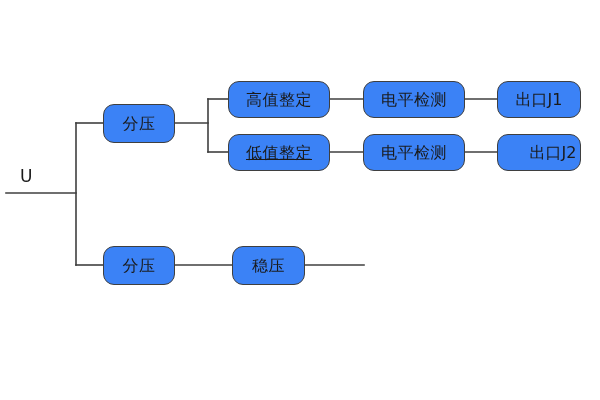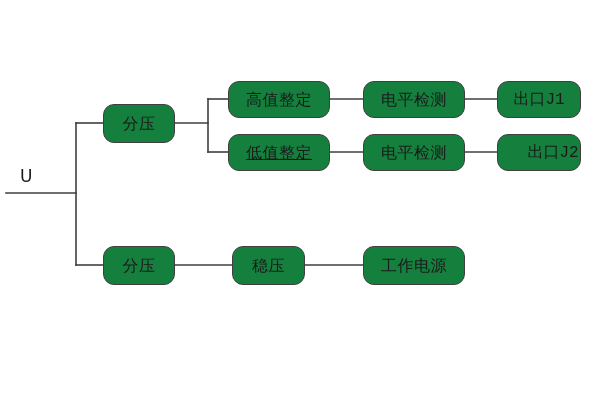--- a/index.html
+++ b/index.html
@@ -21,33 +21,32 @@
     top: 0;
     width: 600px;
     height: 400px;
     pointer-events: none;
   }
   .node {
     position: absolute;
     box-sizing: border-box;
     border: 1.5px solid #3f3f3f;
     border-radius: 11px;
-    background: #15803d;
+    background: #3b82f6;
     display: flex;
     align-items: center;
     justify-content: center;
     color: #1a1a1a;
     font-size: 16px;
     line-height: 1;
     letter-spacing: 0.5px;
     white-space: nowrap;
   }
   .node.latin {
     letter-spacing: 0px;
-    font-family: Liberation Mono, monospace;
   }
   .input-label {
     position: absolute;
     color: #1a1a1a;
     font-size: 17px;
     line-height: 1;
   }
   .caption {
     position: absolute;
     width: 600px;
@@ -109,16 +108,15 @@
   <div class="node" style="left:363px; top:134px; width:102px; height:37px;">电平检测</div>
 
   <div class="node latin" style="left:497px; top:81px; width:84px; height:37px;">出口J1</div>
 
   <div class="node latin" style="left:497px; top:134px; width:84px; height:37px;padding-left:28px;">出口J2</div>
 
   <div class="node" style="left:103px; top:246px; width:72px; height:39px;">分压</div>
 
   <div class="node" style="left:232px; top:246px; width:73px; height:39px;">稳压</div>
 
-  <div class="node" style="left:363px; top:246px; width:102px; height:39px;">工作电源</div>
 
 
 </div>
 
 </body></html>

